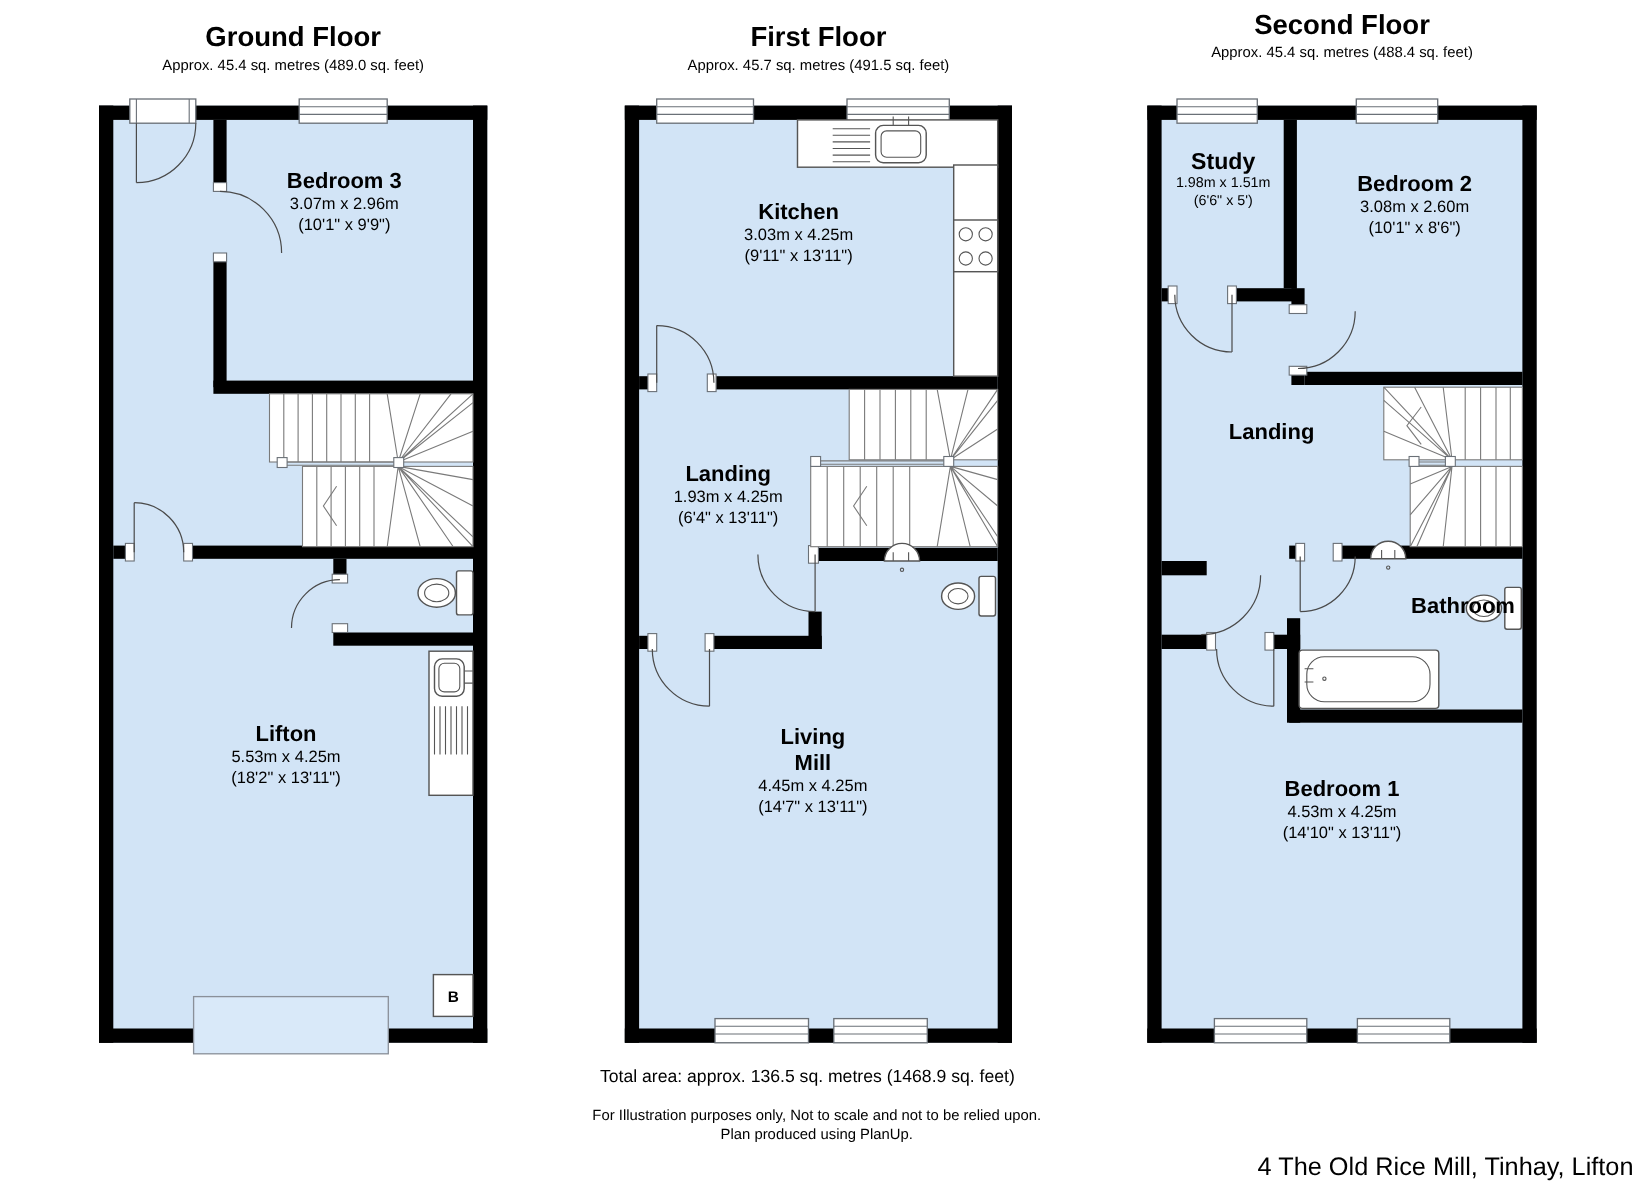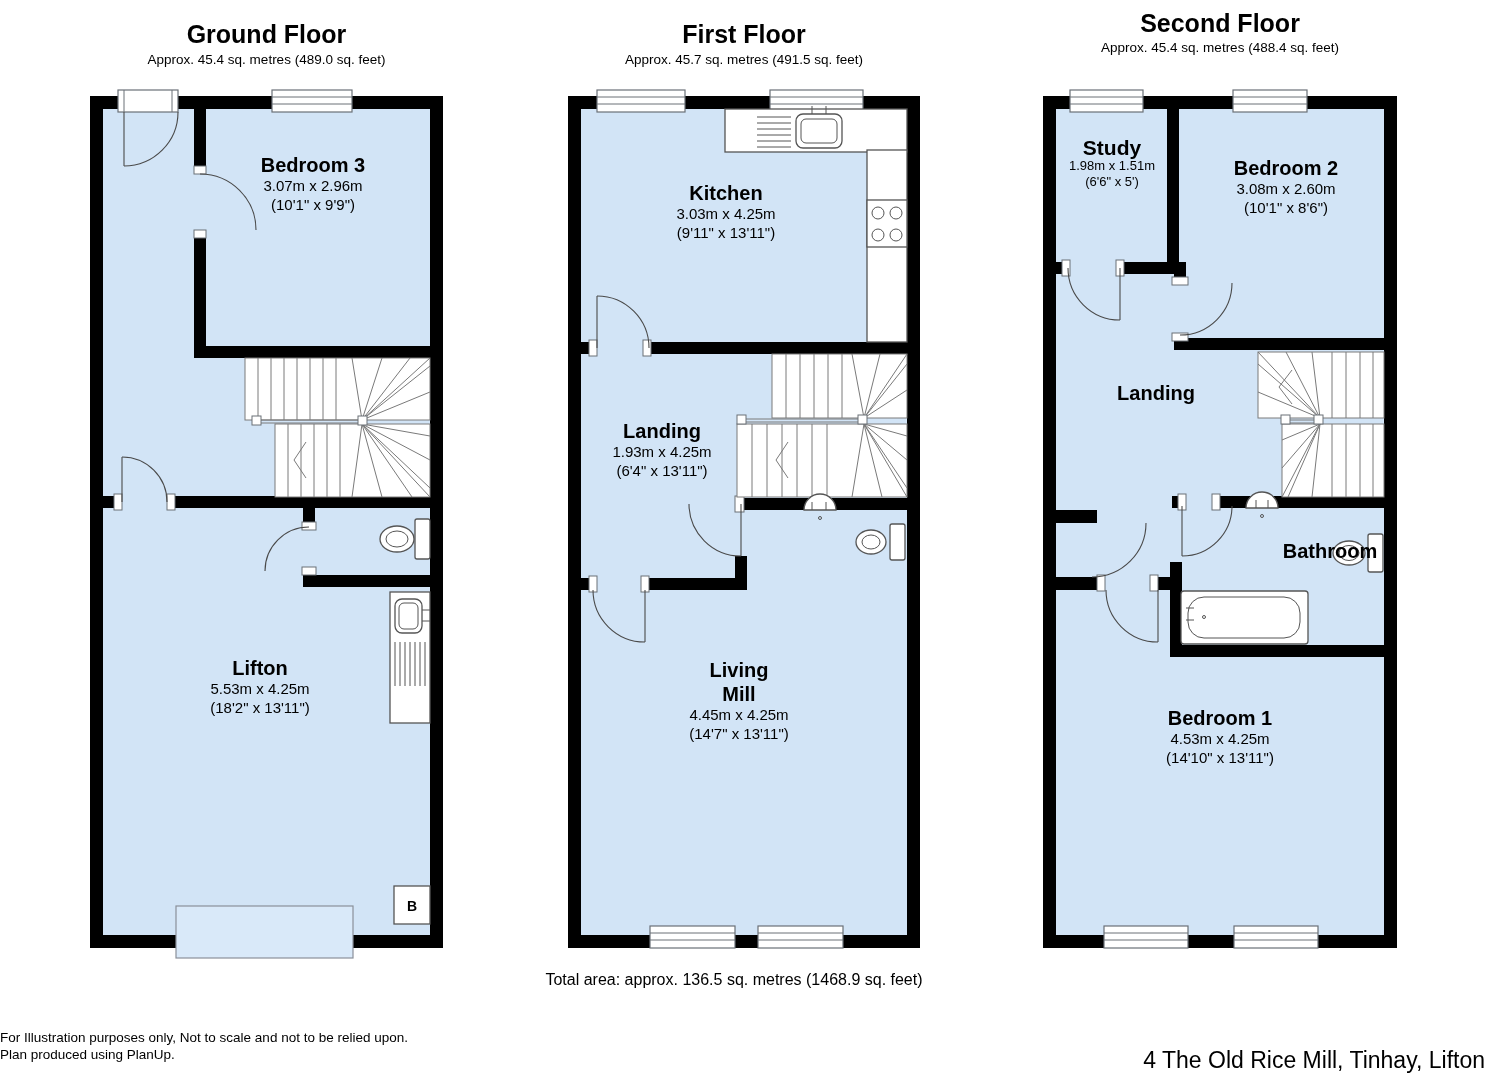--- a/index.html
+++ b/index.html
@@ -18,21 +18,21 @@
   .arc{fill:none;stroke:#4a4a4a;stroke-width:1.1;}
   .gdoor{fill:#d9e9f9;stroke:#8a9099;stroke-width:1.2;}
   .ftitle{position:absolute;text-align:center;font-size:25px;font-weight:bold;line-height:28px;}
   .fsub{position:absolute;text-align:center;font-size:13.5px;line-height:16px;}
   .room-label{position:absolute;text-align:center;}
   .rname{font-size:20px;font-weight:bold;line-height:24px;white-space:pre-line;}
   .rdim{font-size:15px;line-height:18.5px;}
   .room-label.sm .rname{font-size:21px;line-height:20px;}
   .room-label.sm .rdim{font-size:13px;line-height:16px;}
   .total{position:absolute;left:0;top:966px;width:1420px;text-align:center;font-size:16px;line-height:28px;margin-left:24px;}
-  .disc{position:absolute;left:0;width:1485px;font-size:13.5px;line-height:16px;margin-top:24px;}
+  .disc{position:absolute;left:0;width:1485px;text-align:center;font-size:13.5px;line-height:16px;}
   .addr{position:absolute;left:0;top:1046px;width:1485px;text-align:right;font-size:23px;font-weight:normal;line-height:28px;}
   .btxt{font-size:14px;font-weight:bold;font-family:"Liberation Sans",sans-serif;}
 </style>
 </head>
 <body>
 
 <div id="canvas">
 
 <svg width="1485" height="1080" viewBox="0 0 1485 1080">
 

